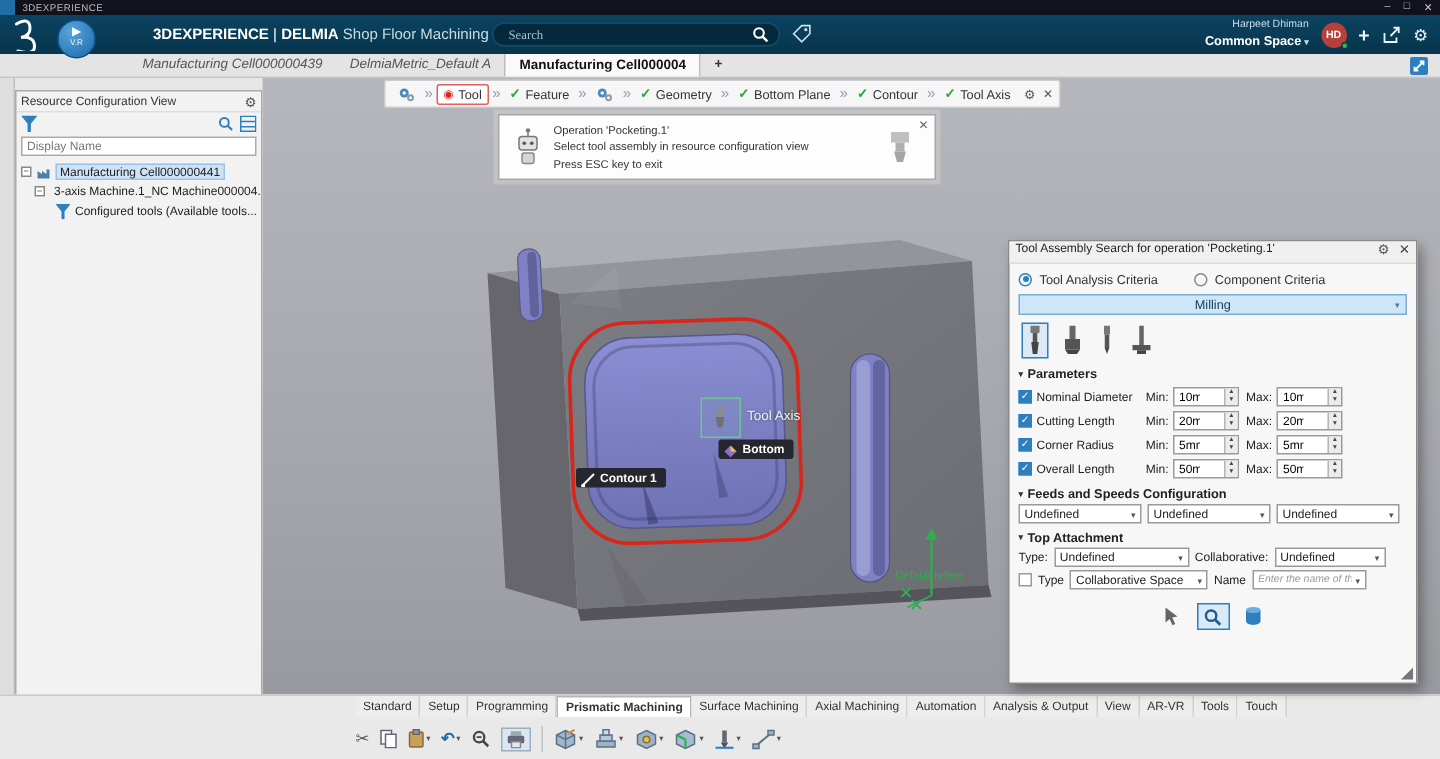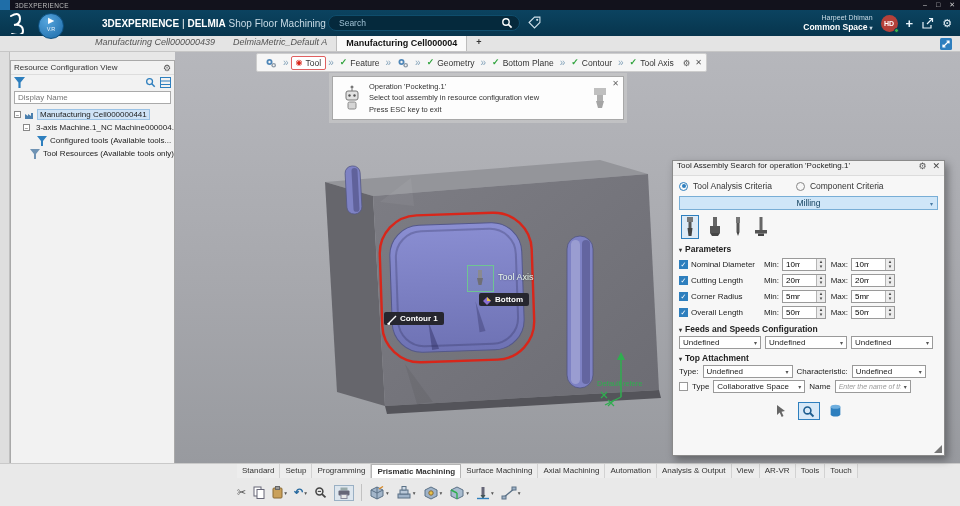--- a/index.html
+++ b/index.html
@@ -16,21 +16,21 @@
   
   .header{position:absolute;left:0;top:10px;width:960px;height:26px;background:linear-gradient(#0b4360,#07354d);color:#fff;display:flex;align-items:center;z-index:55}
   .logo3ds{margin-left:6px}
   .compass{position:absolute;left:38px;top:3px;width:26px;height:26px;border-radius:50%;background:radial-gradient(circle at 35% 30%,#56a5dd,#1b6aa8);border:1px solid #0d5080;z-index:70;text-align:center}
   .compass .play{color:#fff;font-size:8px;line-height:13px;display:block}
   .compass .vr{color:#eaf4fb;font-size:5.5px;line-height:5px;display:block}
   .apptitle{margin-left:72px;font-size:10px;white-space:nowrap}
   .apptitle b{font-weight:bold}
   .apptitle .mod{color:#c9dbe6;font-weight:normal}
   .searchpill{position:absolute;left:328px;top:5px;width:192px;height:16px;background:#05293c;border:1px solid #0f4d6c;border-radius:9px;display:flex;align-items:center;padding:0 6px 0 10px}
-  .searchpill input{flex:1;background:transparent;border:0;outline:0;color:#d5e6ef;font-size:8.5px;font-family:Liberation Sans, sans-serif}
+  .searchpill input{flex:1;background:transparent;border:0;outline:0;color:#d5e6ef;font-size:8.5px;font-family:Liberation Serif, serif}
   .searchpill input::placeholder{color:#9fc0d4}
   .tagicon{position:absolute;left:528px;top:6px}
   .usercluster{position:absolute;right:8px;top:0;height:26px;display:flex;align-items:center;gap:8px}
   .uname{text-align:right;line-height:1.2}
   .uname .n{font-size:7px;color:#c9dbe6}
   .uname .s{font-size:8.5px;font-weight:bold;color:#fff}
   .uname .s .car{font-size:6px;color:#c9dbe6;margin-left:2px}
   .avatar{width:17px;height:17px;border-radius:50%;background:#b5413a;color:#fff;font-size:7px;font-weight:bold;text-align:center;line-height:17px;position:relative}
   .avatar .dot{position:absolute;right:-1px;bottom:-1px;width:5px;height:5px;border-radius:50%;background:#39b54a;border:1px solid #0b3a52}
   .hicon{color:#eaf4fb;font-size:11px;cursor:default}
@@ -403,26 +403,20 @@
         <rect x="5" y="4" width="3" height="1.5" fill="#4f87b8"></rect>
       </svg>
       <span class="lbl">3-axis Machine.1_NC Machine000004...</span>
     </div>
     <div class="trow" style="padding-left:26px">
       <svg width="10" height="10" viewBox="0 0 10 10">
         <path d="M0 0 h10 L6 5 v5 H4 V5 Z" fill="#2e7fbe"></path>
       </svg>
       <span class="lbl">Configured tools (Available tools...</span>
     </div>
-    <div class="trow" style="padding-left:19px">
-      <svg width="10" height="10" viewBox="0 0 10 10">
-        <path d="M0 0 h10 L6 5 v5 H4 V5 Z" fill="#6f93b4"></path>
-      </svg>
-      <span class="lbl">Tool Resources (Available tools only)</span>
-    </div>
   </div>
 </div>
 
 <div class="dlg">
   <div class="dlg-title">
     <span>Tool Assembly Search for operation 'Pocketing.1'</span>
     <span class="sp"></span>
     <span class="g">⚙</span>
     <span class="x">✕</span>
   </div>
@@ -553,21 +547,21 @@
     <div class="sec-h">
       <span class="c">▾</span>
       <span>Top Attachment</span>
     </div>
     <div class="selrow">
       <span class="slab">Type:</span>
       <span class="select w90">
           <span>Undefined</span>
           <span class="c">▾</span>
         </span>
-      <span class="slab">Characteristic:</span>
+      <span class="slab">Collaborative:</span>
       <span class="select w74">
           <span>Undefined</span>
           <span class="c">▾</span>
         </span>
     </div>
 
     <div class="selrow">
       <span class="cb un"></span>
       <span class="slab">Type</span>
       <span class="select w92">

